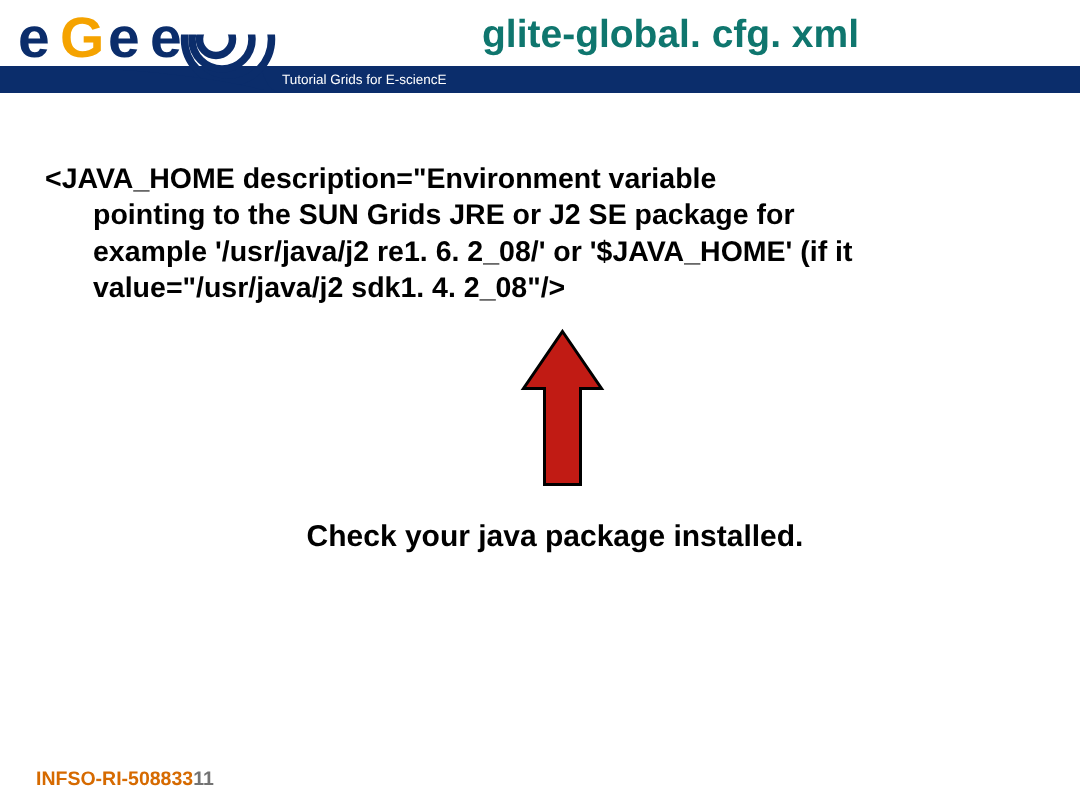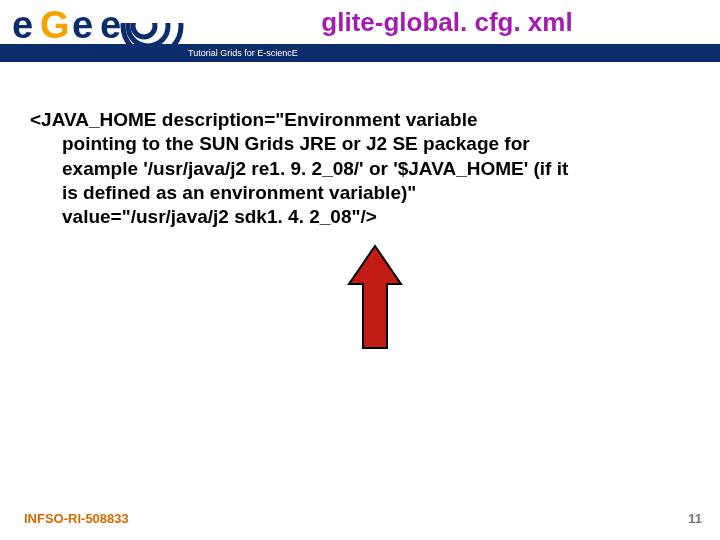--- a/index.html
+++ b/index.html
@@ -21,21 +21,21 @@
     top: 0;
     left: 174px;
     right: 0;
     height: 44px;
     background: #ffffff;
     display: flex;
     align-items: center;
     justify-content: center;
     font-size: 26px;
     font-weight: bold;
-    color: #a21caf;
+    color: #0f766e;
   }
   .tagline-bar {
     position: absolute;
     top: 44px;
     left: 174px;
     right: 0;
     height: 18px;
     background: #0b2d6b;
     color: #ffffff;
     font-size: 9px;
@@ -78,21 +78,20 @@
     font-weight: bold;
     color: #000;
   }
   .footer {
     position: absolute;
     left: 0;
     right: 0;
     bottom: 14px;
     display: flex;
     align-items: center;
-    justify-content: space-between;
     padding: 0 18px 0 24px;
     font-size: 13px;
     font-weight: bold;
   }
   .footer .left {
     color: #d66a00;
   }
   .footer .mid {
     color: #1a237b;
     text-align: right;
@@ -133,29 +132,29 @@
 
       <path d="M 0 44 Q 110 44 176 60 L 176 62 L 0 62 Z" fill="#0b2d6b"></path>
     </svg>
   </div>
 </div>
 
 <div class="content">
   <div class="xml-block">
     <div>&lt;JAVA_HOME description="Environment variable</div>
     <div class="indent">pointing to the SUN Grids JRE or J2 SE package for</div>
-    <div class="indent">example '/usr/java/j2 re1. 9. 2_08/' or '$JAVA_HOME' (if it</div>
-    <div class="indent">is defined as an environment variable)"</div>
+    <div class="indent">example '/usr/java/j2 re1. 6. 2_08/' or '$JAVA_HOME' (if it</div>
     <div class="indent">value="/usr/java/j2 sdk1. 4. 2_08"/&gt;</div>
   </div>
 
   <div class="arrow-wrap">
     <svg width="60" height="110" viewBox="0 0 60 110">
       <polygon points="30,2 56,40 42,40 42,104 18,104 18,40 4,40" fill="#c11b14" stroke="#000" stroke-width="2"></polygon>
     </svg>
   </div>
 
+  <div class="check-line">Check your java package installed.</div>
 </div>
 
 <div class="footer">
   <span class="left">INFSO-RI-508833</span>
   <span class="page">11</span>
 </div>
 
 </body></html>

